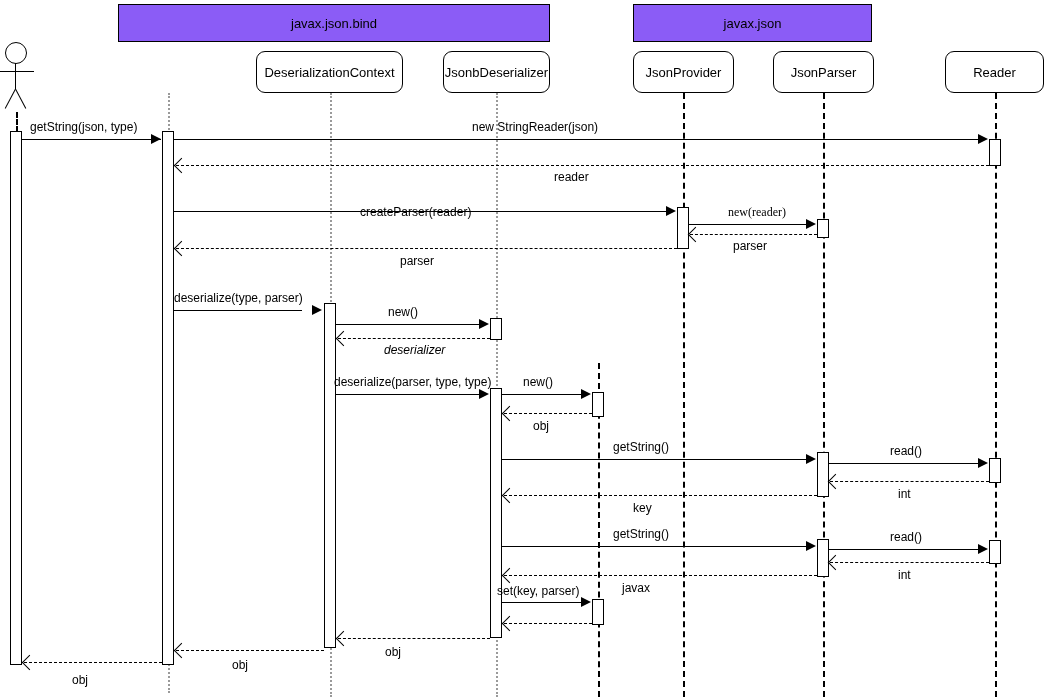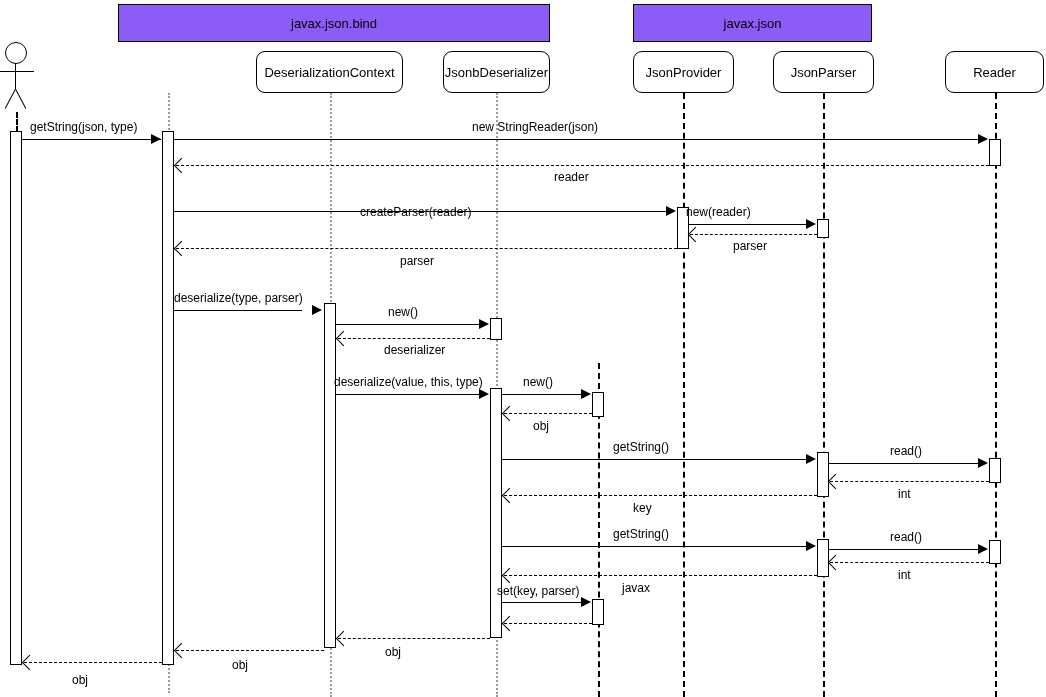--- a/index.html
+++ b/index.html
@@ -116,45 +116,45 @@
   <div class="msg ret" style="left:176px;top:165px;width:813px;"></div>
   <div class="ah open-l" style="left:176px;top:160px;"></div>
   <div class="lbl" style="left:554px;top:170px;">reader</div>
 
   <div class="msg" style="left:174px;top:211px;width:493px;"></div>
   <div class="ah solid-r" style="left:666px;top:206px;"></div>
   <div class="lbl" style="left:360px;top:198px;margin-top:7px;">createParser(reader)</div>
 
   <div class="msg" style="left:689px;top:224px;width:118px;"></div>
   <div class="ah solid-r" style="left:806px;top:219px;"></div>
-  <div class="lbl" style="left:686px;top:205px;">new(reader)</div>
+  <div class="lbl" style="left:728px;top:205px;font-family:Liberation Serif, serif;">new(reader)</div>
 
   <div class="msg ret" style="left:690px;top:234px;width:127px;"></div>
   <div class="ah open-l" style="left:690px;top:229px;"></div>
   <div class="lbl" style="left:733px;top:239px;">parser</div>
 
   <div class="msg ret" style="left:176px;top:248px;width:501px;"></div>
   <div class="ah open-l" style="left:176px;top:243px;"></div>
   <div class="lbl" style="left:400px;top:254px;">parser</div>
 
   <div class="msg" style="left:174px;top:310px;width:128px;"></div>
   <div class="ah solid-r" style="left:312px;top:305px;"></div>
   <div class="lbl" style="left:174px;top:291px;">deserialize(type, parser)</div>
 
   <div class="msg" style="left:336px;top:324px;width:144px;"></div>
   <div class="ah solid-r" style="left:479px;top:319px;"></div>
   <div class="lbl" style="left:388px;top:305px;">new()</div>
 
   <div class="msg ret" style="left:338px;top:338px;width:152px;"></div>
   <div class="ah open-l" style="left:338px;top:333px;"></div>
-  <div class="lbl" style="left:384px;top:343px;">deserializer</div>
+  <div class="lbl" style="left:384px;top:343px;font-style:italic;">deserializer</div>
 
   <div class="msg" style="left:336px;top:394px;width:144px;"></div>
   <div class="ah solid-r" style="left:479px;top:389px;"></div>
-  <div class="lbl" style="left:334px;top:375px;">deserialize(value, this, type)</div>
+  <div class="lbl" style="left:334px;top:375px;">deserialize(parser, type, type)</div>
 
   <div class="msg" style="left:502px;top:394px;width:80px;"></div>
   <div class="ah solid-r" style="left:581px;top:389px;"></div>
   <div class="lbl" style="left:523px;top:375px;">new()</div>
 
   <div class="msg ret" style="left:504px;top:413px;width:88px;"></div>
   <div class="ah open-l" style="left:504px;top:408px;"></div>
   <div class="lbl" style="left:533px;top:419px;">obj</div>
 
   <div class="msg" style="left:502px;top:459px;width:304px;"></div>

